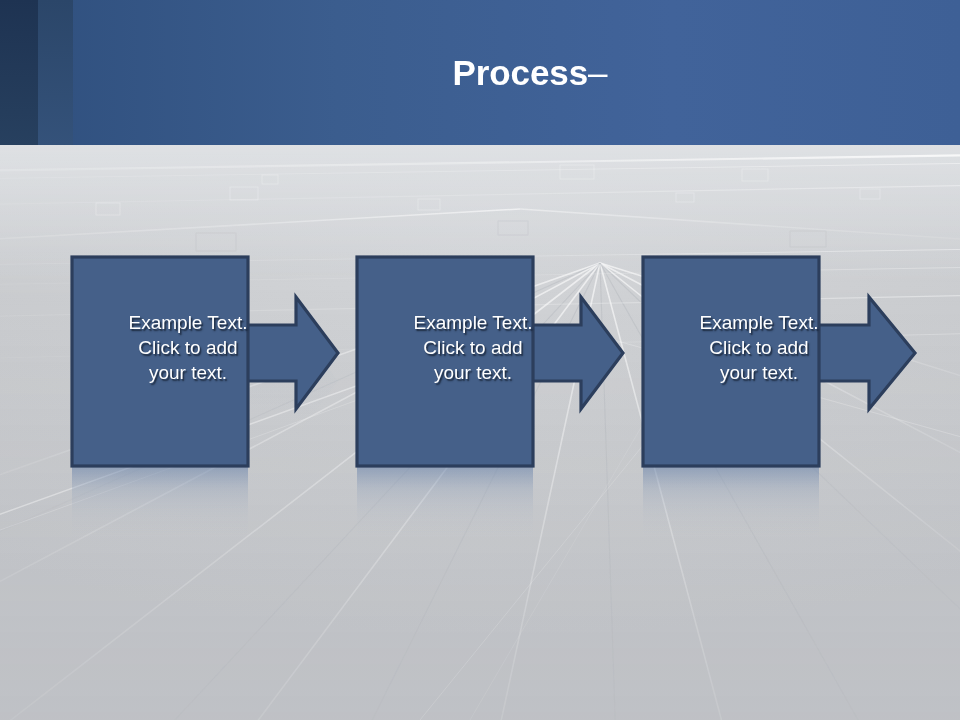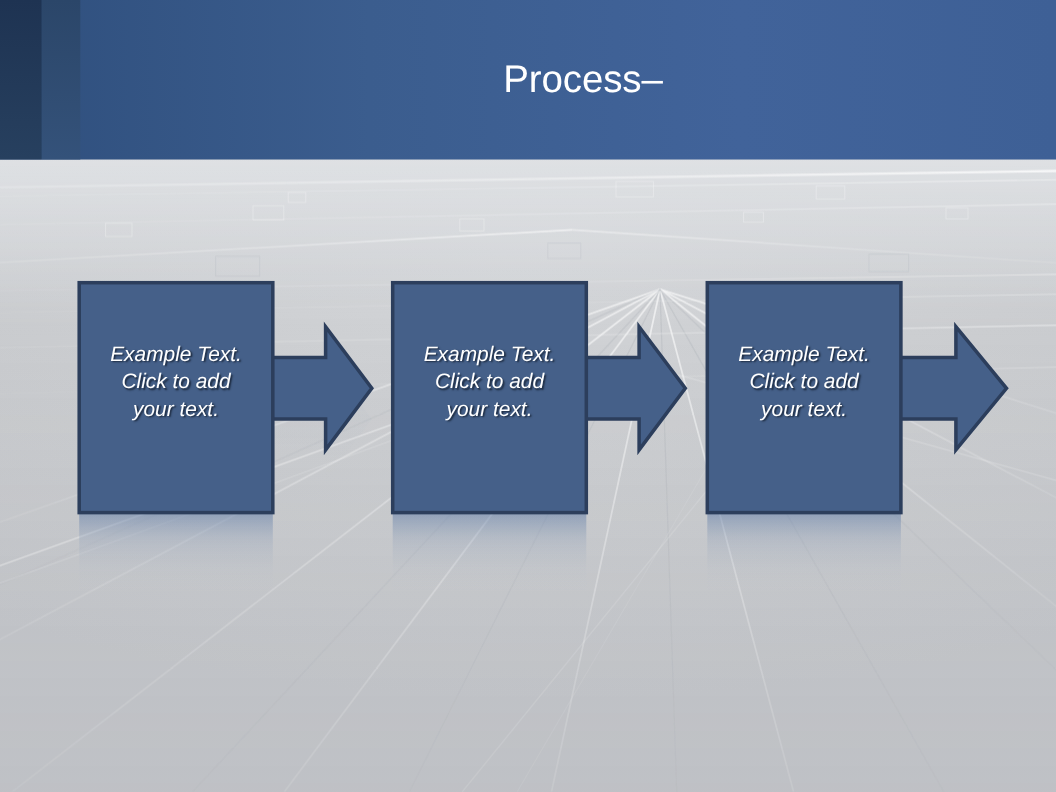--- a/index.html
+++ b/index.html
@@ -76,42 +76,42 @@
     width: 820px;
     height: 145px;
     display: flex;
     align-items: center;
     justify-content: center;
     color: #ffffff;
     font-size: 35px;
     letter-spacing: -0.1px;
     white-space: nowrap;
   }
-  .header-title .strong { font-weight: normal; }
+  .header-title .strong { font-weight: bold; }
   .header-title .light  { font-weight: normal; }
 
   
   .chain {
     position: absolute;
     left: 0; top: 0;
     width: 960px; height: 720px;
     pointer-events: none;
   }
   .chain svg { display: block; }
 
   .step-text {
     position: absolute;
     width: 176px;
     color: #ffffff;
-    font-style: italic;
     font-size: 19px;
     line-height: 25px;
     text-align: center;
     text-shadow: 1.5px 1.5px 1.6px rgba(18,28,45,0.85);
     pointer-events: auto;
+    padding-left: 28px;
   }
   .step-text .ln { display: block; }
 </style>
 </head>
 <body>
 
 <div id="slide">
 
   <div class="bg-base"></div>
   <div class="bg-topband"></div>

